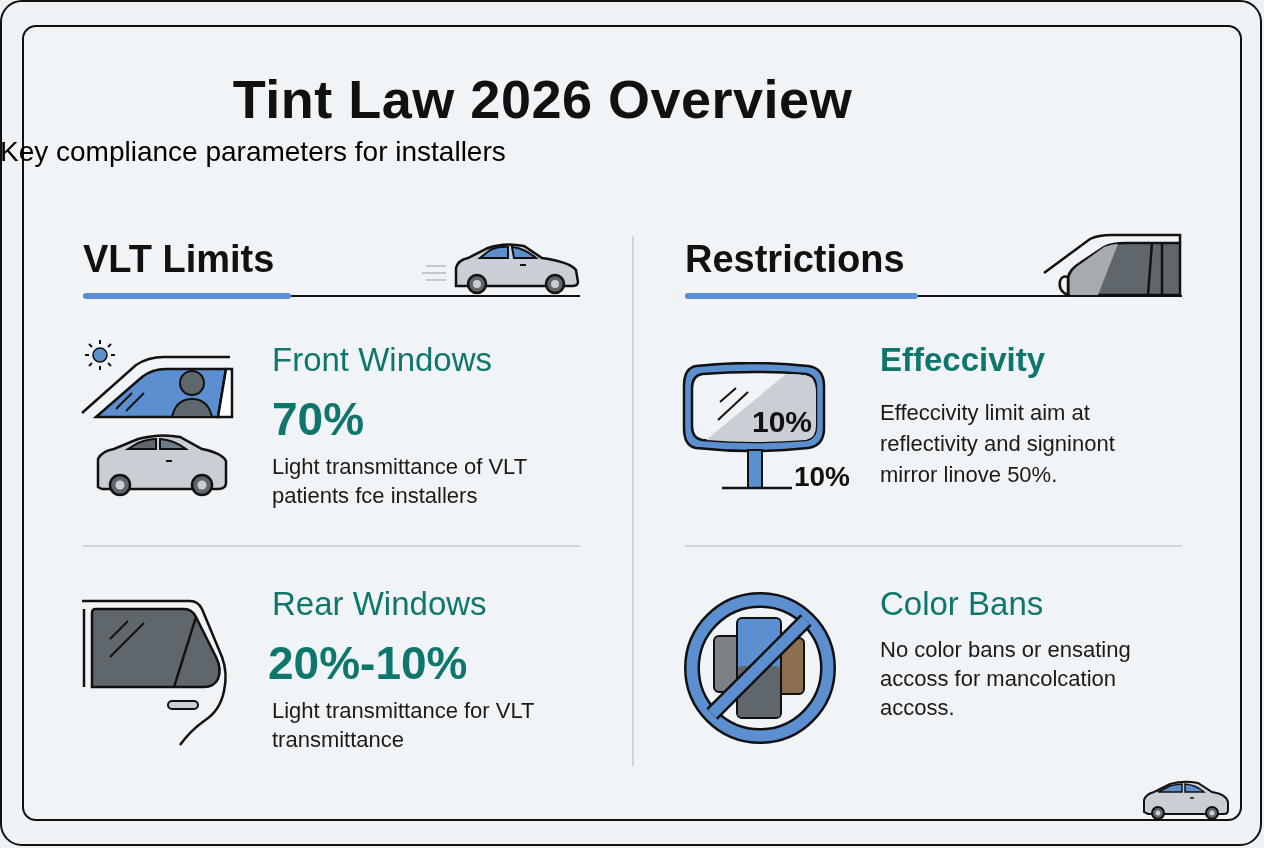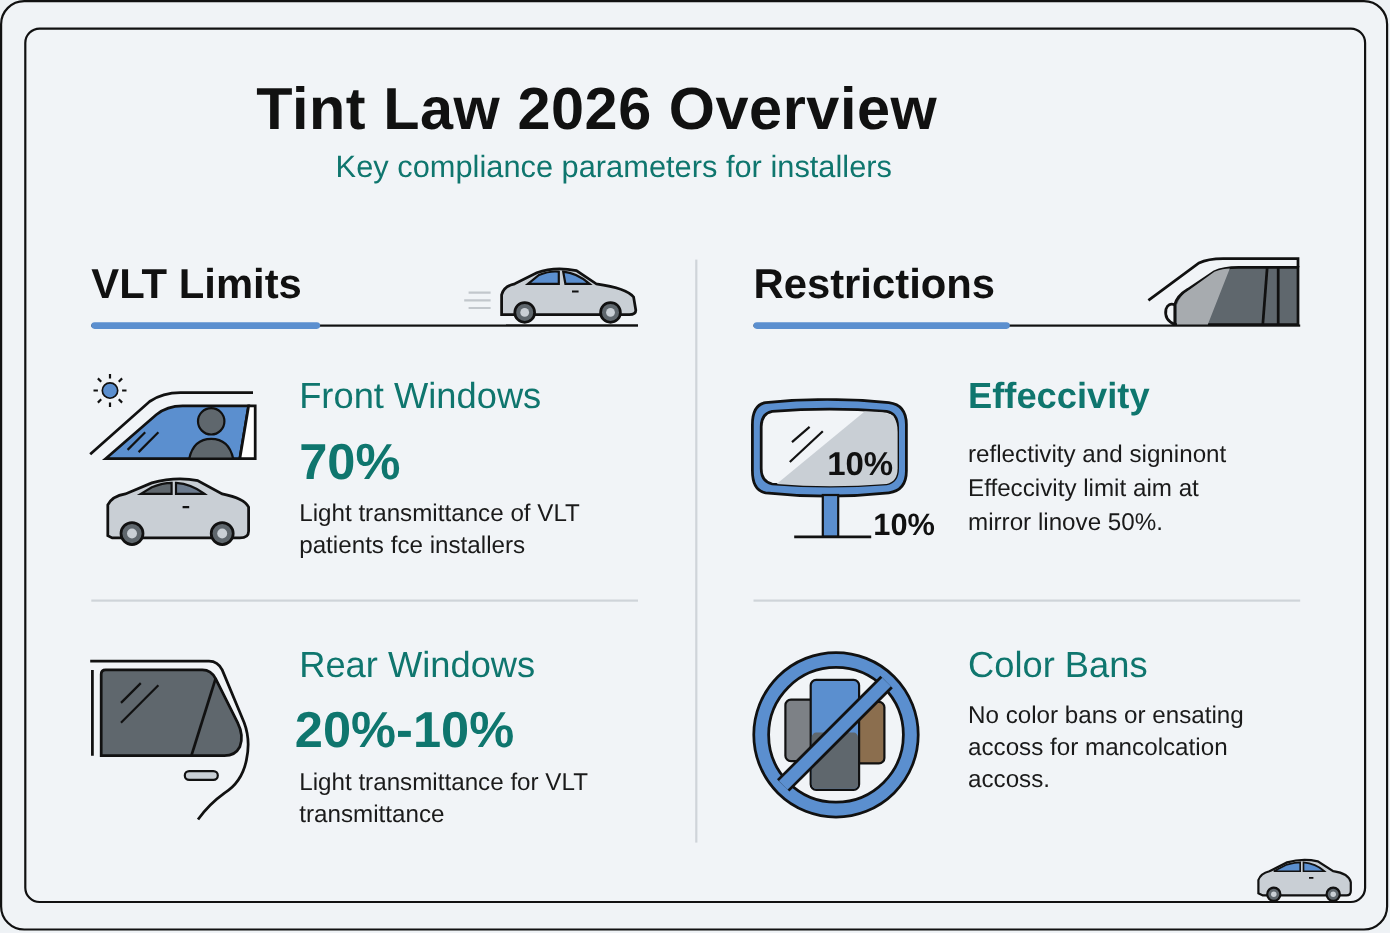--- a/index.html
+++ b/index.html
@@ -18,22 +18,22 @@
     .inner-frame {
       position: absolute; left: 22px; top: 25px; width: 1220px; height: 796px;
       border: 2px solid #111; border-radius: 14px; box-sizing: border-box;
       background: #f1f4f7;
     }
     .title {
       position: absolute; left: 0; top: 68px; width: 1085px; text-align: center;
       font-size: 54px; font-weight: 700; letter-spacing: 0.5px;
     }
     .subtitle {
-      position: absolute; left: 0; top: 136px; width: 1116px; text-align: center;
-      font-size: 28px; color: #0f766e;
+      position: absolute; left: 0; top: 136px; width: 1116px; text-align: left;
+      font-size: 28px; color: #000000;
     }
     .section-title {
       position: absolute; font-size: 38px; font-weight: 700;
     }
     .rule-black { position: absolute; height: 2px; background: #111; }
     .rule-blue { position: absolute; height: 6px; background: #5b8fcf; border-radius: 3px; }
     .v-divider { position: absolute; left: 632px; top: 236px; width: 2px; height: 530px; background: #cfd4d9; }
     .h-divider { position: absolute; height: 2px; background: #cfd4d9; }
     .item-title { position: absolute; font-size: 33px; font-weight: 400; color: #0f766e; }
     .item-value { position: absolute; font-size: 46px; font-weight: 700; color: #0f766e; }
@@ -142,22 +142,22 @@
   <path d="M104 12 Q124 12 130 16 Q134 22 134 30 L134 64 Q134 76 124 78 Q72 82 24 78 Z" fill="#c9cfd5"></path>
   <line x1="38" y1="40" x2="54" y2="26" stroke="#111" stroke-width="2"></line>
   <line x1="36" y1="58" x2="66" y2="30" stroke="#111" stroke-width="2"></line>
   <text x="100" y="70" text-anchor="middle" font-family="Liberation Sans, sans-serif" font-size="30" font-weight="700" fill="#111">10%</text>
   <rect x="66" y="88" width="14" height="38" fill="#5b8fcf" stroke="#111" stroke-width="2"></rect>
   <line x1="40" y1="126" x2="110" y2="126" stroke="#111" stroke-width="2.5"></line>
   <text x="140" y="124" text-anchor="middle" font-family="Liberation Sans, sans-serif" font-size="28" font-weight="700" fill="#111">10%</text>
 </svg>
 <div class="item-title" style="left:880px; top:341px; font-weight:700;">Effeccivity</div>
 <div class="item-desc" style="left:880px; top:397px; line-height:31px;">
+  <div>Effeccivity limit aim at</div>
   <div>reflectivity and signinont</div>
-  <div>Effeccivity limit aim at</div>
   <div>mirror linove 50%.</div>
 </div>
 
 <div class="h-divider" style="left:685px; top:545px; width:497px;"></div>
 
 <svg class="icon" style="left:682px; top:590px;" width="156" height="156" viewBox="0 0 156 156">
   <rect x="32" y="46" width="44" height="56" rx="5" fill="#7d8186" stroke="#111" stroke-width="2"></rect>
   <rect x="78" y="48" width="44" height="56" rx="5" fill="#8b6e4e" stroke="#111" stroke-width="2"></rect>
   <rect x="55" y="28" width="44" height="100" rx="5" fill="#5b8fcf" stroke="#111" stroke-width="2"></rect>
   <rect x="56" y="76" width="42" height="51" rx="4" fill="#5f676d"></rect>

